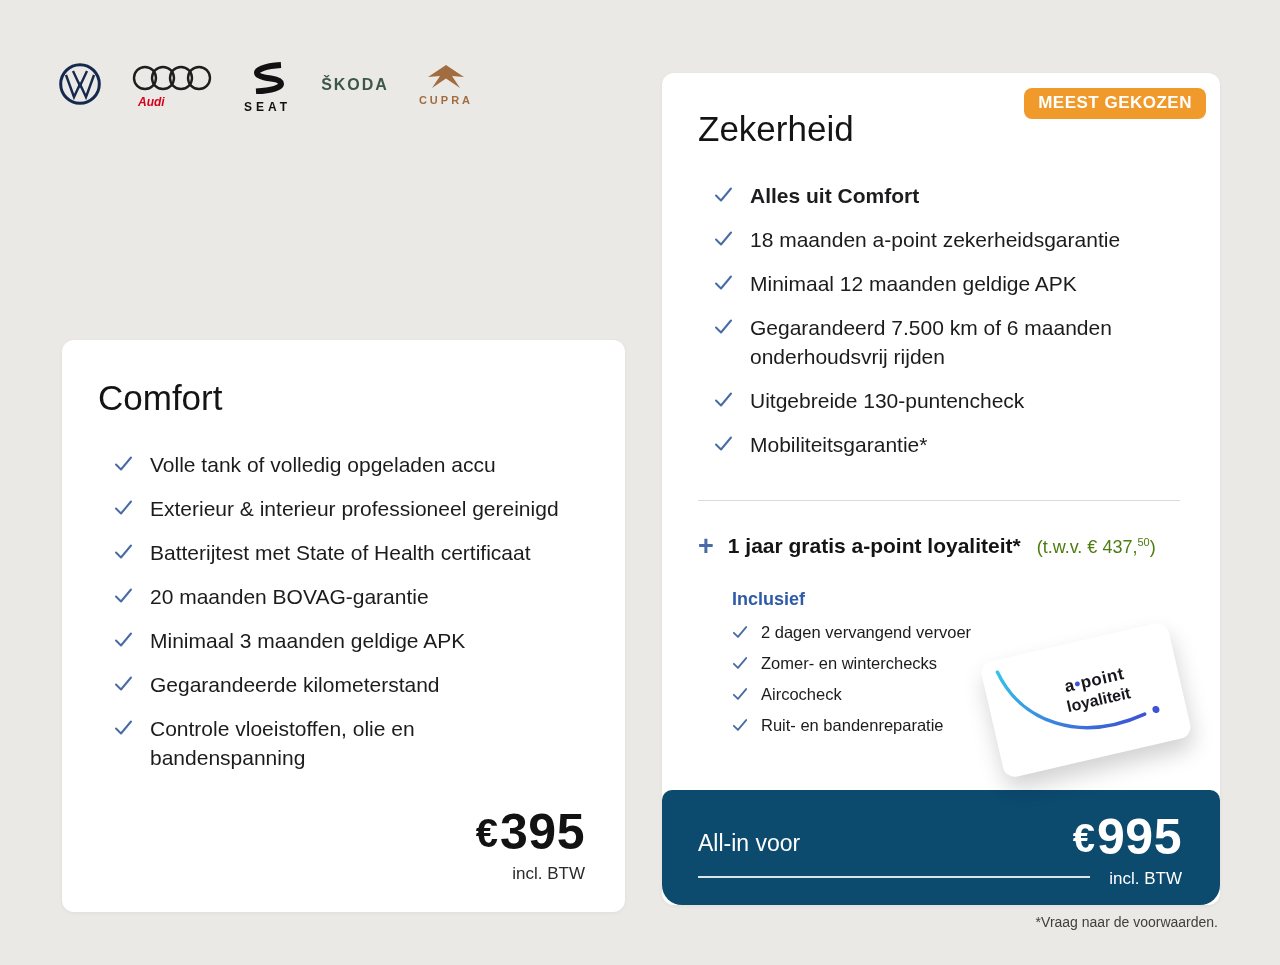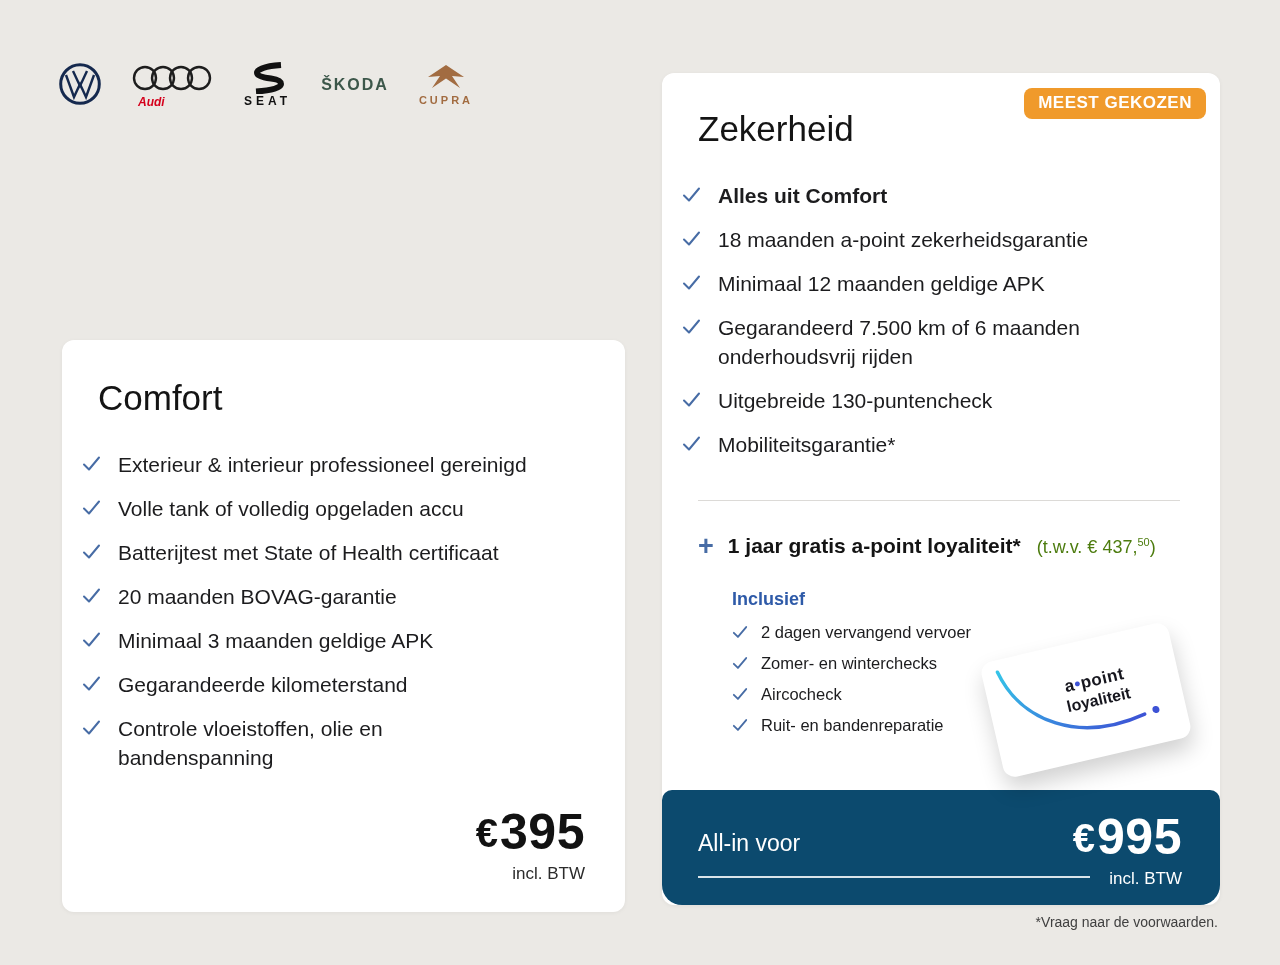--- a/index.html
+++ b/index.html
@@ -7,21 +7,21 @@
   .canvas {
     position:relative; width:1280px; height:965px;
     background:#EBE9E5; overflow:hidden; color:#1C1C1E;
   }
 
   
   .brands { position:absolute; left:58px; top:62px; display:flex; align-items:flex-start; gap:30px; }
   .brand { display:flex; flex-direction:column; align-items:center; }
   .brand .wordmark { font-weight:bold; }
   .audi-label { color:#D5001C; font-size:12px; font-weight:bold; font-style:italic; margin-top:1px; align-self:flex-start; margin-left:6px; }
-  .seat-label { color:#111; font-size:12px; font-weight:bold; letter-spacing:4px; margin-top:0; }
+  .seat-label { color:#111; font-size:12px; font-weight:bold; letter-spacing:4px; margin-top:6px; }
   .skoda-label { color:#3C574A; font-size:16px; font-weight:bold; letter-spacing:2px; margin-top:14px; }
   .cupra-label { color:#A26C41; font-size:11px; font-weight:bold; letter-spacing:3px; margin-top:2px; }
 
   
   .headline {
     position:absolute; left:60px; top:158px; width:410px;
     font-size:52px; line-height:62px; font-weight:500; color:#1B1B1B; letter-spacing:-0.5px;
   }
 
   
@@ -29,21 +29,21 @@
     position:absolute; background:#FFFFFF; border-radius:12px;
     box-shadow:0 1px 4px rgba(0,0,0,0.05);
   }
   .card-comfort { left:62px; top:340px; width:563px; height:572px; }
   .card-zeker   { left:662px; top:73px; width:558px; height:832px; }
 
   .card h2 { font-size:35px; font-weight:normal; color:#141414; }
   .card-comfort h2 { margin:38px 0 0 36px; }
   .card-zeker   h2 { margin:36px 0 0 36px; }
 
-  ul.features { list-style:none; margin-top:32px; padding-left:20px; }
+  ul.features { list-style:none; margin-top:32px; padding-left:52px; }
   ul.features li { display:flex; gap:17px; margin-bottom:15px; align-items:flex-start; }
   ul.features .chk { flex:0 0 auto; margin-top:5px; }
   ul.features .txt { font-size:21px; line-height:29px; color:#1C1C1E; }
   .card-comfort .txt { max-width:410px; }
   .card-zeker   .txt { max-width:445px; }
   li.bold .txt { font-weight:bold; }
 
   
   .price-block { position:absolute; right:40px; bottom:28px; text-align:right; }
   .price-line { font-weight:bold; color:#121212; white-space:nowrap; }
@@ -135,27 +135,27 @@
   </div>
 
 
   <section class="card card-comfort">
     <h2>Comfort</h2>
     <ul class="features">
       <li>
           <span class="chk"><svg width="19" height="17" viewBox="0 0 19 17">
               <path d="M2 9.5 L7 14.5 L17 2.5" fill="none" stroke="#476CA5" stroke-width="2" stroke-linecap="round" stroke-linejoin="round"></path>
             </svg></span>
+          <span class="txt">Volle tank of volledig opgeladen accu</span>
+        </li>
+      <li>
+          <span class="chk"><svg width="19" height="17" viewBox="0 0 19 17">
+              <path d="M2 9.5 L7 14.5 L17 2.5" fill="none" stroke="#476CA5" stroke-width="2" stroke-linecap="round" stroke-linejoin="round"></path>
+            </svg></span>
           <span class="txt">Exterieur &amp; interieur professioneel gereinigd</span>
-        </li>
-      <li>
-          <span class="chk"><svg width="19" height="17" viewBox="0 0 19 17">
-              <path d="M2 9.5 L7 14.5 L17 2.5" fill="none" stroke="#476CA5" stroke-width="2" stroke-linecap="round" stroke-linejoin="round"></path>
-            </svg></span>
-          <span class="txt">Volle tank of volledig opgeladen accu</span>
         </li>
       <li>
           <span class="chk"><svg width="19" height="17" viewBox="0 0 19 17">
               <path d="M2 9.5 L7 14.5 L17 2.5" fill="none" stroke="#476CA5" stroke-width="2" stroke-linecap="round" stroke-linejoin="round"></path>
             </svg></span>
           <span class="txt">Batterijtest met State of Health certificaat</span>
         </li>
       <li>
           <span class="chk"><svg width="19" height="17" viewBox="0 0 19 17">
               <path d="M2 9.5 L7 14.5 L17 2.5" fill="none" stroke="#476CA5" stroke-width="2" stroke-linecap="round" stroke-linejoin="round"></path>

